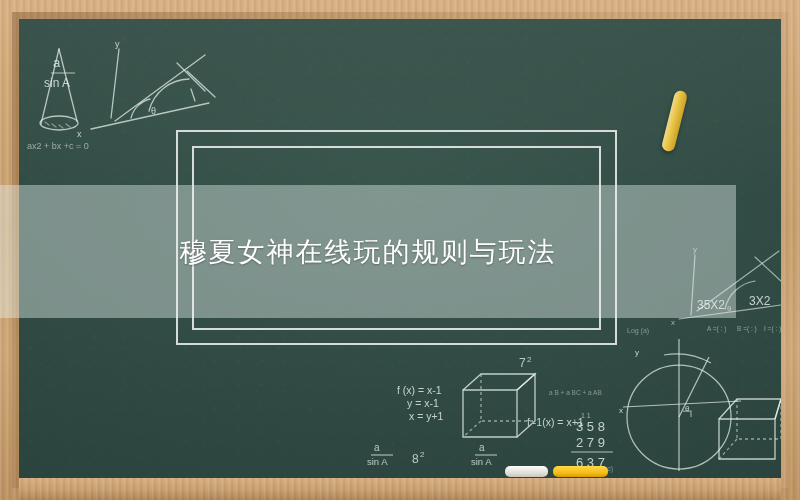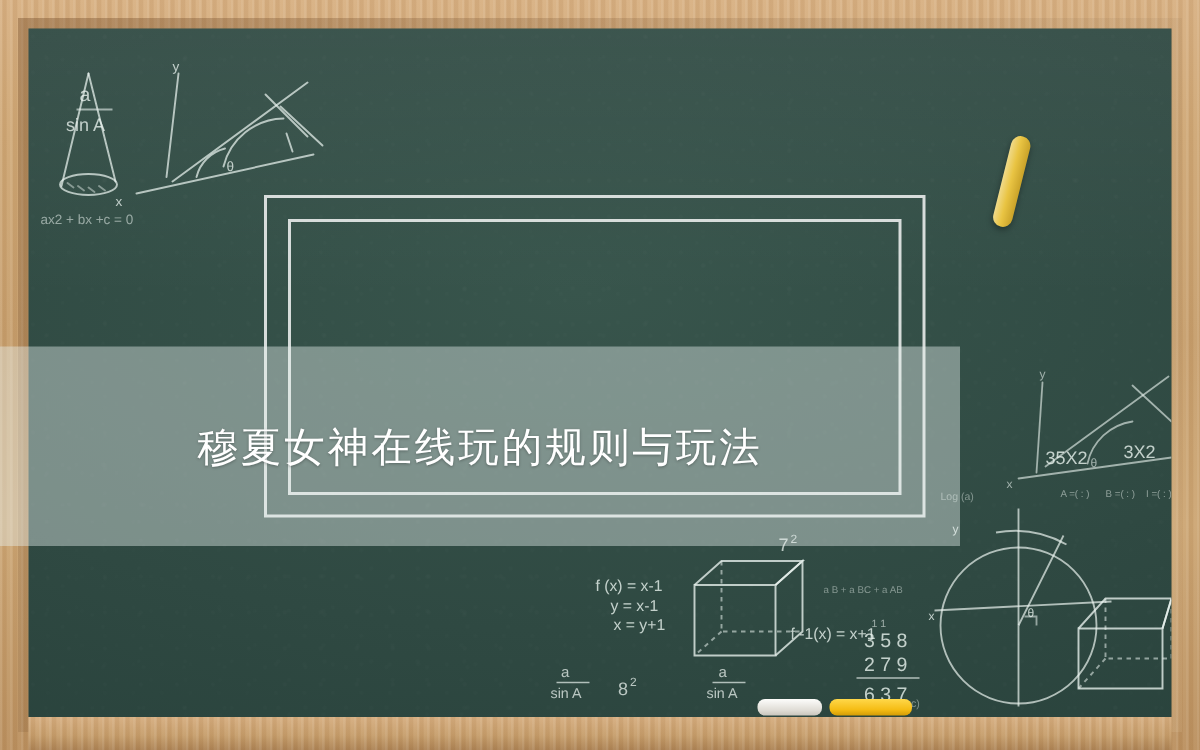--- a/index.html
+++ b/index.html
@@ -51,23 +51,23 @@
 
   
   .deco-rect {
     position:absolute; border:2px solid rgba(255,255,255,0.80);
   }
   .deco-rect.outer { left:176px; top:130px; width:441px; height:215px; }
   .deco-rect.inner { left:192px; top:146px; width:409px; height:184px; }
 
   
   .title-band {
-    position:absolute; left:0; top:185px; width:640px; height:133px;
+    position:absolute; left:0; top:185px; width:736px; height:133px;
     background:rgba(232,240,238,0.42);
-    display:flex; align-items:center; justify-content:center;margin-top:46px;
+    display:flex; align-items:center; justify-content:center;
   }
   .title-text {
     color:#ffffff;
     font-size:27px;
     letter-spacing:2px;
     font-weight:400;
     white-space:nowrap;
     text-shadow:0 1px 2px rgba(0,0,0,0.30);
   }
 

